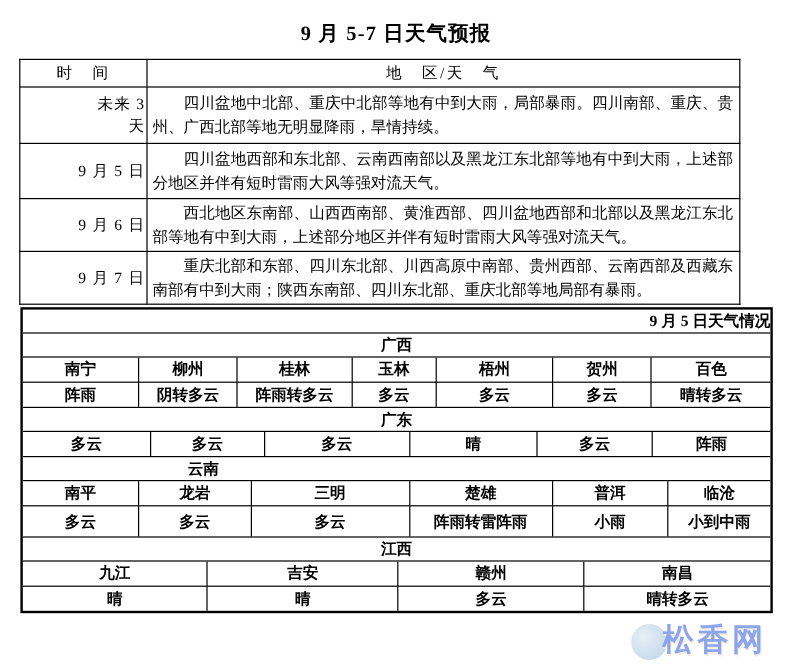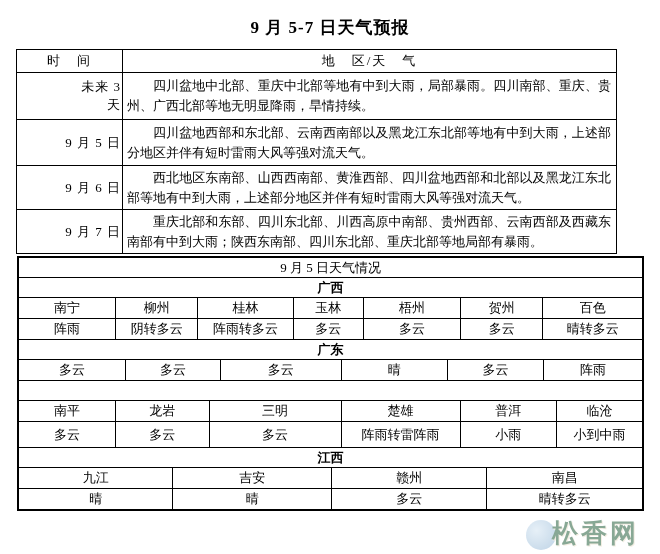--- a/index.html
+++ b/index.html
@@ -22,36 +22,36 @@
     text-align:justify;padding:1px 5px 1px 4px;line-height:20px;
   }
   .t1 .desc .para{text-indent:2em;}
   .r1 td{height:44px;} .r2 td{height:43px;} .r3 td{height:41px;} .r4 td{height:41px;}
   
   .t2{
     width:627px;margin-left:17px;margin-top:2px;
     border:2px solid #000;box-sizing:border-box;
   }
   .t2-title{
-    height:19px;line-height:19px;text-align:center;
-    font-weight:normal;font-size:13px;
+    height:19px;line-height:19px;text-align:right;
+    font-weight:bold;font-size:13px;
   }
   .band-hdr{
     border-top:1px solid #000;border-bottom:1px solid #000;
     height:19px;line-height:19px;text-align:center;
     font-weight:bold;font-size:13px;
   }
   .dual-hdr{
     border-top:1px solid #000;border-bottom:1px solid #000;
     display:flex;font-weight:bold;font-size:13px;
     height:19px;line-height:19px;text-align:center;
   }
   .dual-hdr .half-l{width:51.7%;border-right:1px solid #000;box-sizing:border-box;}
   .dual-hdr .half-r{width:48.3%;}
-  .band{width:100%;}
+  .band{width:100%;font-weight:bold;}
   .band td{
     border:1px solid #000;height:20px;text-align:center;
     font-size:13px;vertical-align:middle;padding:0 1px;
   }
   .band td:first-child{border-left:none;}
   .band td:last-child{border-right:none;}
   .band tr:first-child td{border-top:none;}
   .band tr:last-child td{border-bottom:none;}
   .band.fy tr.weather td{height:25px;}
   
@@ -60,21 +60,21 @@
     opacity:.5;pointer-events:none;
   }
   .wm-globe{
     position:absolute;left:18px;top:14px;width:30px;height:30px;
     border-radius:50%;
     background:radial-gradient(circle at 35% 35%, #cfe2f1 0%, #9fc0dc 60%, #7fa8cc 100%);
   }
   .wm-text{
     position:absolute;left:44px;top:10px;
     font-size:26px;font-weight:bold;letter-spacing:3px;
-    color:#14532d;text-shadow:1px 1px 0 #e8ddc8;
+    color:#1d4ed8;text-shadow:1px 1px 0 #e8ddc8;
     font-family:"Liberation Serif", serif;
   }
 </style>
 </head>
 <body>
 
 <div class="page-title">9 月 5-7 日天气预报</div>
 
 <table class="t1">
   <colgroup>
@@ -165,20 +165,21 @@
         <td>多云</td>
         <td>多云</td>
         <td>晴</td>
         <td>多云</td>
         <td>阵雨</td>
       </tr>
     </tbody>
   </table>
 
   <div class="dual-hdr">
+    <div class="half-r">云南</div>
   </div>
   <table class="band fy">
     <colgroup>
         <col style="width:15.5%">
         <col style="width:15.0%">
         <col style="width:21.2%">
         <col style="width:19.1%">
         <col style="width:15.5%">
         <col style="width:13.7%">
       </colgroup>

